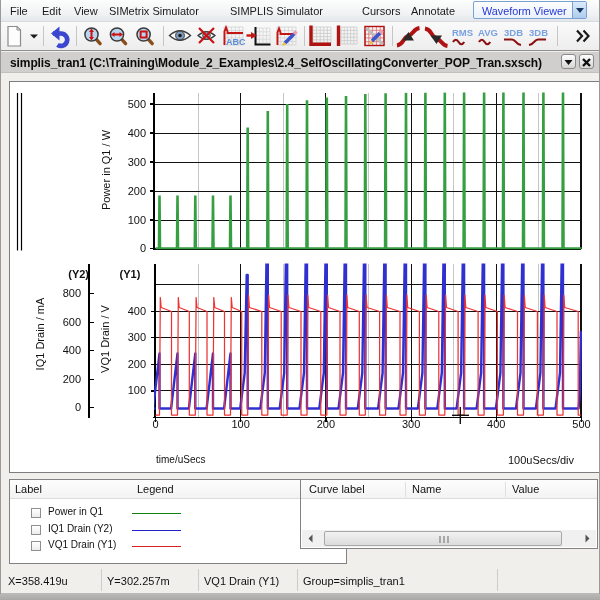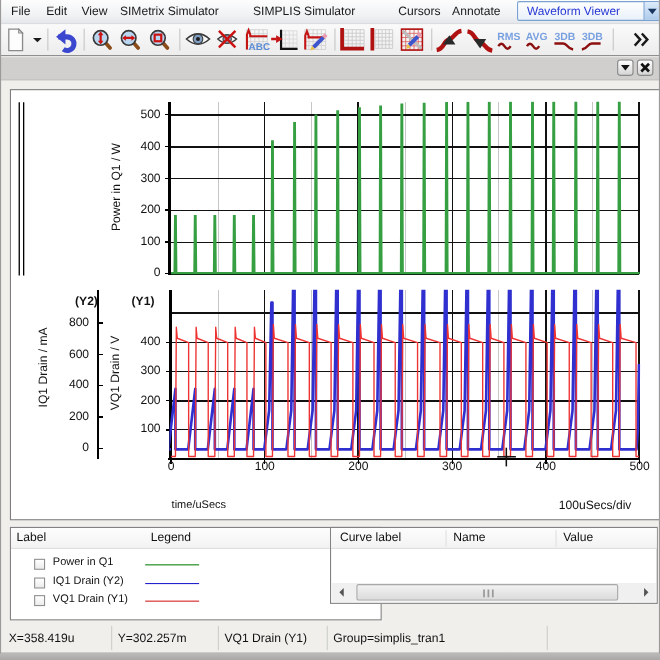--- a/index.html
+++ b/index.html
@@ -1,20 +1,20 @@
 <!DOCTYPE html>
 <html><head><meta charset="utf-8">
 <style>
 *{margin:0;padding:0;box-sizing:border-box}
 html,body{width:600px;height:600px;overflow:hidden;font-family:"Liberation Sans",sans-serif;background:#f0efec}
 
 #menubar{position:absolute;left:0;top:0;width:600px;height:22px;background:linear-gradient(#fdfdfd,#eff1f3 70%,#e4e7eb);border-bottom:1px solid #d7dade}
 .mi{position:absolute;top:4.5px;font-size:11px;color:#1a1a1a;white-space:nowrap}
 
-#combo{position:absolute;right:0;top:1px;width:130px;height:18px;border:1px solid #7aa2d1;border-radius:2px;background:linear-gradient(#fefefe,#e9f1fa);}
+#combo{position:absolute;right:13px;top:1px;width:114px;height:18px;border:1px solid #7aa2d1;border-radius:2px;background:linear-gradient(#fefefe,#e9f1fa);}
 #combo span{position:absolute;left:8px;top:3px;font-size:10.8px;color:#2637d4}
 #cbtn{position:absolute;right:0;top:0;width:14px;height:16px;border-left:1px solid #7aa2d1;background:linear-gradient(#dcebfb,#aecbec);}
 #cbtn:after{content:"";position:absolute;left:3px;top:6px;border:4px solid transparent;border-top:5px solid #17355e;border-bottom:none}
 
 #toolbar{position:absolute;left:0;top:22px;width:600px;height:29px;background:linear-gradient(#fafafa,#ededee);border-bottom:1px solid #8f8f8f}
 .sep{position:absolute;top:4px;width:1px;height:20px;background:#c6c6c6}
 
 #titlebar{position:absolute;left:0;top:52px;width:600px;height:21px;background:#d0cfce;border-bottom:1px solid #c2c1c0}
 #titletext{position:absolute;left:10px;top:3.5px;font-size:12px;font-weight:bold;color:#0a0a0a;letter-spacing:-0.1px}
 .wbtn{position:absolute;top:2px;width:15px;height:15px;border:1px solid #8a8a8a;border-radius:3px;background:linear-gradient(#fefefe,#d5d5d5)}
@@ -189,20 +189,21 @@
   <path d="M479,42 q2.8,-4.5 5.6,0 t5.6,0" fill="none" stroke="#8c1010" stroke-width="2.2"></path>
   <text x="504" y="36" font-size="9.5" font-weight="bold" fill="#79a1e0" font-family="Liberation Sans">3DB</text>
   <path d="M504,39.5 h8 c4,0 3,4.5 9,5.5" fill="none" stroke="#8c1010" stroke-width="2.2"></path>
   <text x="529" y="36" font-size="9.5" font-weight="bold" fill="#79a1e0" font-family="Liberation Sans">3DB</text>
   <path d="M529,45 c6,-1 5,-5.5 9,-5.5 h8" fill="none" stroke="#8c1010" stroke-width="2.2"></path>
   <path d="M577,30.5 l5,5.5 -5,5.5 M583.5,30.5 l5,5.5 -5,5.5" fill="none" stroke="#1a1a1a" stroke-width="2.2"></path>
  </svg>
 </div>
 
 <div id="titlebar">
+ <div id="titletext">simplis_tran1 (C:\Training\Module_2_Examples\2.4_SelfOscillatingConverter_POP_Tran.sxsch)</div>
  <div class="wbtn" style="left:561px"><svg width="13" height="13">
         <polygon points="2.5,4 10.5,4 6.5,9" fill="#111"></polygon>
       </svg></div>
  <div class="wbtn" style="left:579px"><svg width="13" height="13">
         <path d="M3,3 L10,10 M10,3 L3,10" stroke="#111" stroke-width="2.4"></path>
       </svg></div>
 </div>
 
 <div id="graph">
  <svg width="581" height="392" viewBox="9 81 581 392">

